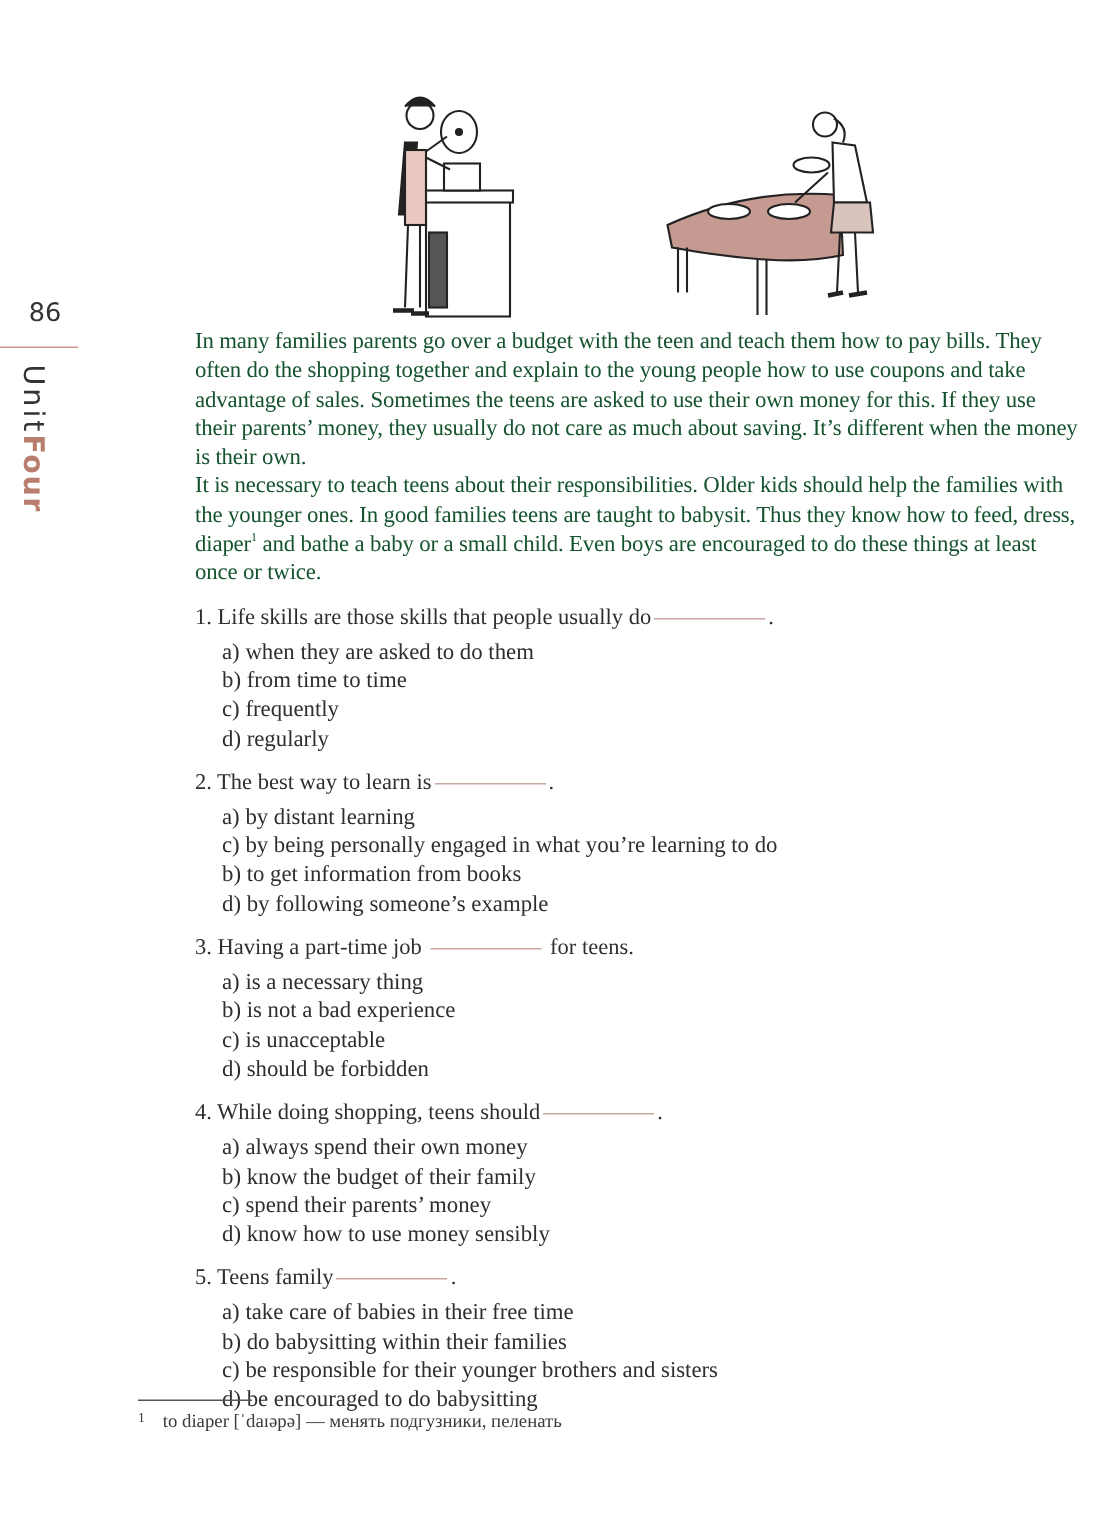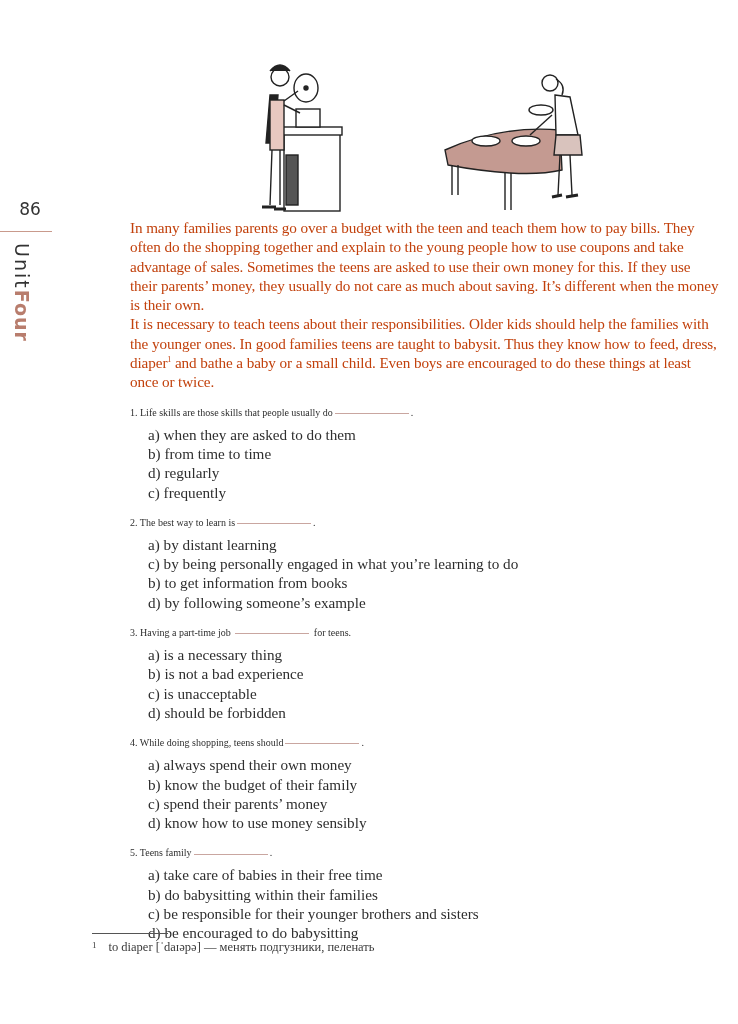--- a/index.html
+++ b/index.html
@@ -24,28 +24,28 @@
     writing-mode: vertical-rl;
     font-family: "DejaVu Sans", "Liberation Sans", sans-serif; font-size: 19px; letter-spacing: 2px;
   }
   .unit-label .unit-word { color: #333; font-weight: normal; }
   .unit-label .unit-number { color: #b87d6d; font-weight: bold; letter-spacing: 1px; }
 
   .content { position: absolute; left: 130px; top: 218px; width: 590px; }
   .reading p {
     margin: 0; font-size: 13.4px; line-height: 19.3px; letter-spacing: -0.1px;
     font-family: "Liberation Serif", "DejaVu Serif", serif; font-size: 15.2px;
-    color: #c2410c;
+    color: #14532d;
   }
   sup { font-size: 8px; line-height: 0; }
 
   .questions { margin-top: 11px; }
   .question { margin-bottom: 11px; }
   .question-stem {
-    font-family: "Liberation Serif", "DejaVu Serif", serif; font-size: 10px; line-height: 19px;
+    font-family: "Liberation Serif", "DejaVu Serif", serif; font-size: 15px; line-height: 19px;
     color: #2e2e2e;
   }
   .blank { display: inline-block; width: 74px; height: 1px; background: #c9a6a0; vertical-align: middle; margin: 0 2px; }
   .options { margin: 3px 0 0 18px; padding: 0; list-style: none; }
   .options li {
     font-family: "Liberation Serif", "DejaVu Serif", serif; font-size: 15.2px; line-height: 19.3px;
     color: #2e2e2e;
   }
 
   .footnote-rule { position: absolute; left: 92px; top: 933px; width: 76px; height: 1px; background: #555; }
@@ -120,22 +120,22 @@
 
   <div class="questions">
     <div class="question">
       <div class="question-stem">
         <span>1.</span>
         <span>Life skills are those skills that people usually do</span><span class="blank"></span><span>.</span>
       </div>
       <ul class="options">
         <li>a) when they are asked to do them</li>
         <li>b) from time to time</li>
+        <li>c) frequently</li>
         <li>d) regularly</li>
-        <li>c) frequently</li>
       </ul>
     </div>
 
     <div class="question">
       <div class="question-stem">
         <span>2.</span>
         <span>The best way to learn is</span><span class="blank"></span><span>.</span>
       </div>
       <ul class="options">
         <li>a) by distant learning</li>

